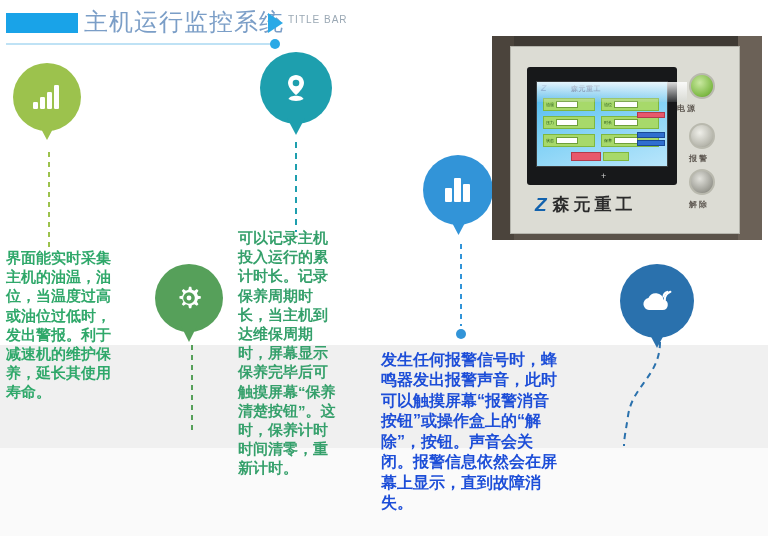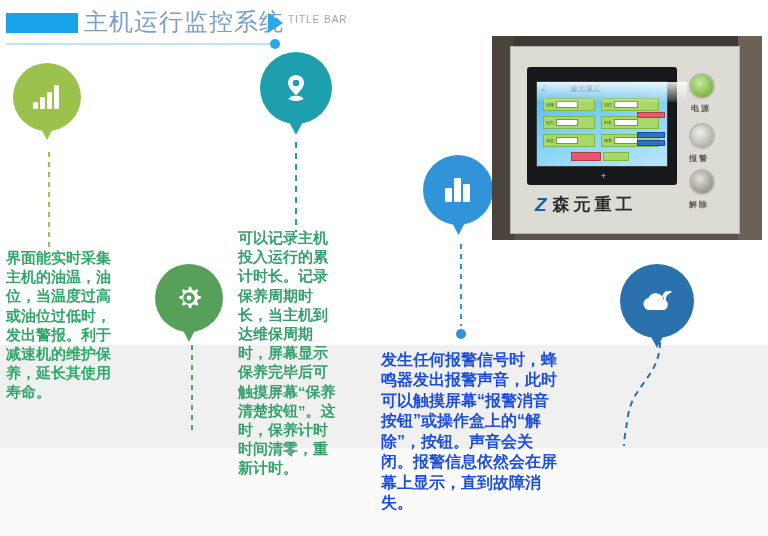--- a/index.html
+++ b/index.html
@@ -290,21 +290,21 @@
           <div class="ph-cell" style="left:66px;  top:70px; width:26px; height:9px;"></div>
 
           <div class="ph-glare"></div>
         </div>
         <div class="ph-plus">+</div>
       </div>
 
       <div class="ph-knob" style="left:178px; top:26px; width:26px; height:26px;
            background:radial-gradient(circle at 40% 35%, #c9e8a0, #7db944 70%, #4f7a26);
            border:2px solid #b9b9ae;"></div>
-      <div class="ph-klabel" style="left:180px; top:56px;">电源</div>
+      <div class="ph-klabel" style="left:166px; top:56px;">电源</div>
 
       <div class="ph-knob" style="left:178px; top:76px; width:26px; height:26px;
            background:radial-gradient(circle at 40% 35%, #efefe9, #b6b6ac 70%, #7e7e74);
            border:2px solid #b9b9ae;"></div>
       <div class="ph-klabel" style="left:178px; top:106px;">报警</div>
 
       <div class="ph-knob" style="left:178px; top:122px; width:26px; height:26px;
            background:radial-gradient(circle at 40% 35%, #e2e2dc, #9a9a92 70%, #61615a);
            border:2px solid #b9b9ae;"></div>
       <div class="ph-klabel" style="left:178px; top:152px;">解除</div>

